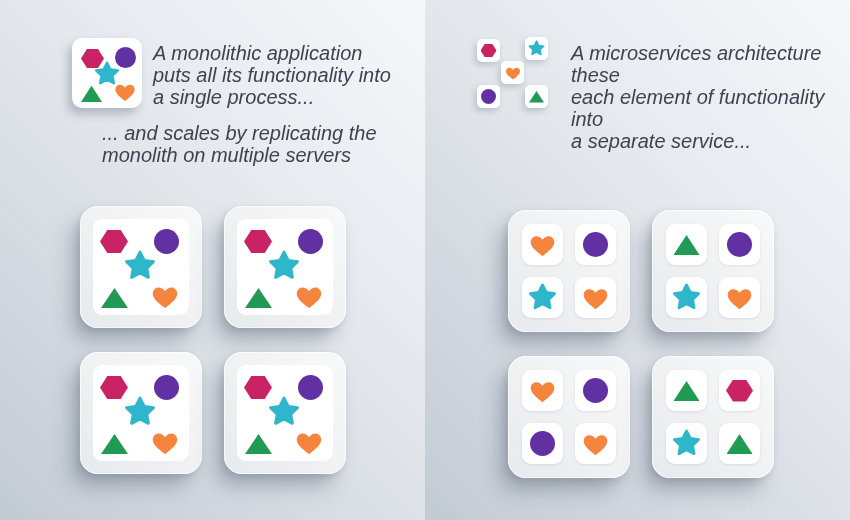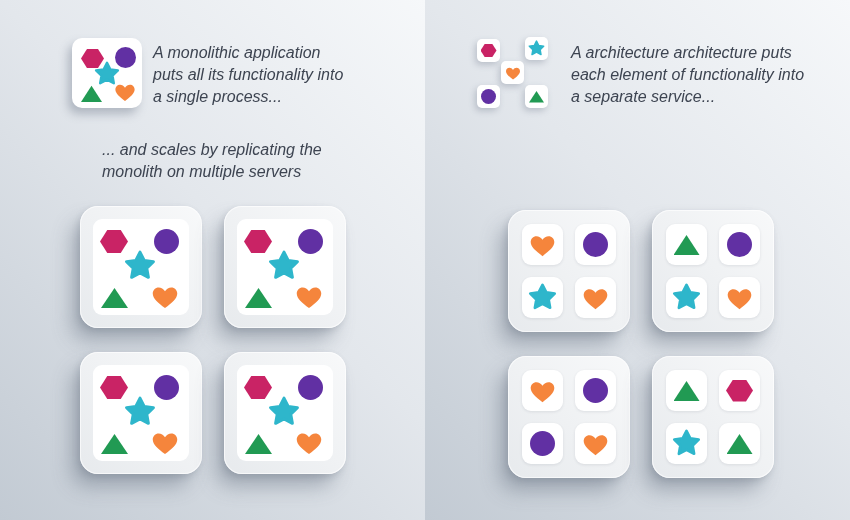--- a/index.html
+++ b/index.html
@@ -3,25 +3,25 @@
 <meta charset="utf-8">
 <style>
   html,body{margin:0;padding:0;background:#aab2bc;}
   .canvas{position:relative;width:850px;height:520px;overflow:hidden;
           font-family:"Liberation Sans",sans-serif;}
   .panel{position:absolute;top:0;width:425px;height:520px;
          background:linear-gradient(225deg,#f6f8fa 0%,#e3e7ec 45%,#c2cad3 100%);}
   .panel-left{left:0;}
   .panel-right{left:425px;}
 
-  .caption{position:absolute;margin:0;font-style:italic;font-size:16px;line-height:22px;
+  .caption{position:absolute;margin:0;font-style:italic;font-size:20px;line-height:22px;
            color:#3d4451;white-space:pre-line;}
   .intro-left{left:153px;top:42px;width:240px;}
   .intro-right{left:146px;top:42px;width:260px;}
-  .scale-left{left:102px;top:139px;width:290px;font-style:italic;}
+  .scale-left{left:102px;top:122px;width:290px;font-style:italic;}
   .scale-right{left:65px;top:139px;width:330px;}
 
   
   .mono-box{background:#fff;}
   .mono-art{position:relative;}
   .mono-art .slot{position:absolute;}
   .mono-art .slot .sh{width:100%;height:100%;}
   .mono-art.small{position:absolute;left:72px;top:38px;width:70px;height:70px;border-radius:10px;
                   box-shadow:-4px 6px 10px rgba(84,95,115,.35);}
   .small .slot-hexagon{left:9px;top:11px;width:23px;height:19px;}
@@ -222,21 +222,21 @@
             <path d="M12 20.4 C6.1 15.9 1.5 12.2 1.5 7.9 C1.5 5 3.7 2.7 6.6 2.7 C8.7 2.7 10.7 3.9 12 5.9 C13.3 3.9 15.3 2.7 17.4 2.7 C20.3 2.7 22.5 5 22.5 7.9 C22.5 12.2 17.9 15.9 12 20.4 Z" fill="#f5853c"></path>
           </svg>
         </span>
         <span class="slot slot-circle">
           <span class="sh ci" style="background:#6130a3"></span>
         </span>
         <span class="slot slot-triangle">
           <span class="sh tr" style="background:#219a53"></span>
         </span>
       </div>
-    <p class="caption intro-right">A architecture architecture puts
+    <p class="caption intro-right">A microservices architecture these
 each element of functionality into
 a separate service...</p>
     <div class="cards cards-right">
         <div class="card">
           <div class="micro-grid">
             <span class="slot slot-heart">
               <svg class="sh hr" viewBox="0 0 24 21">
                 <path d="M12 20.4 C6.1 15.9 1.5 12.2 1.5 7.9 C1.5 5 3.7 2.7 6.6 2.7 C8.7 2.7 10.7 3.9 12 5.9 C13.3 3.9 15.3 2.7 17.4 2.7 C20.3 2.7 22.5 5 22.5 7.9 C22.5 12.2 17.9 15.9 12 20.4 Z" fill="#f5853c"></path>
               </svg>
             </span>

